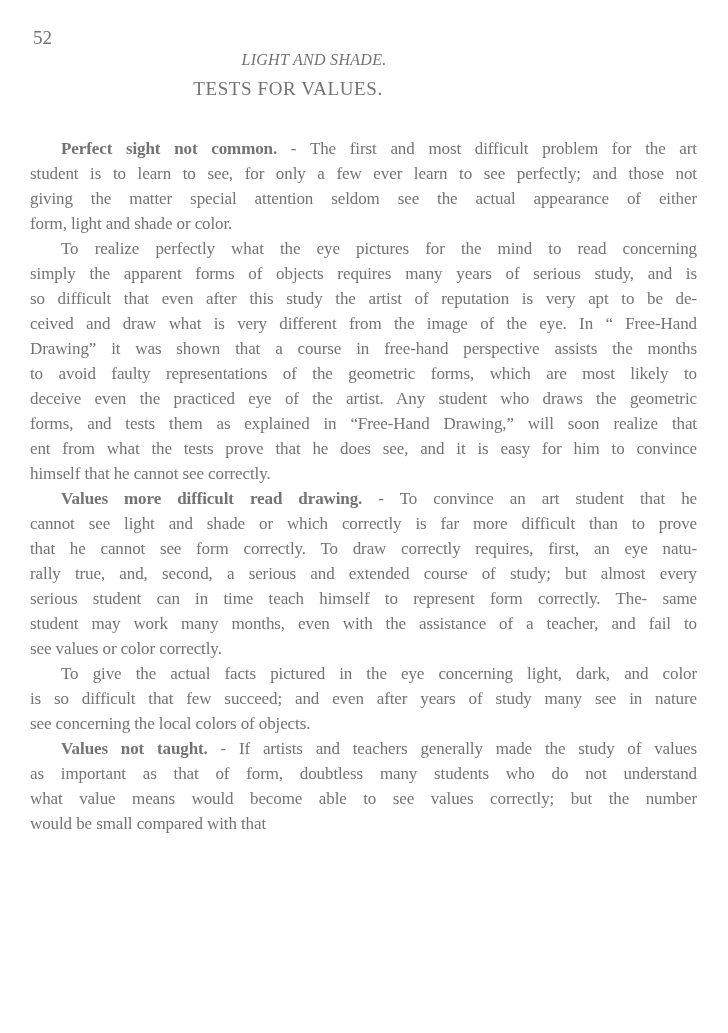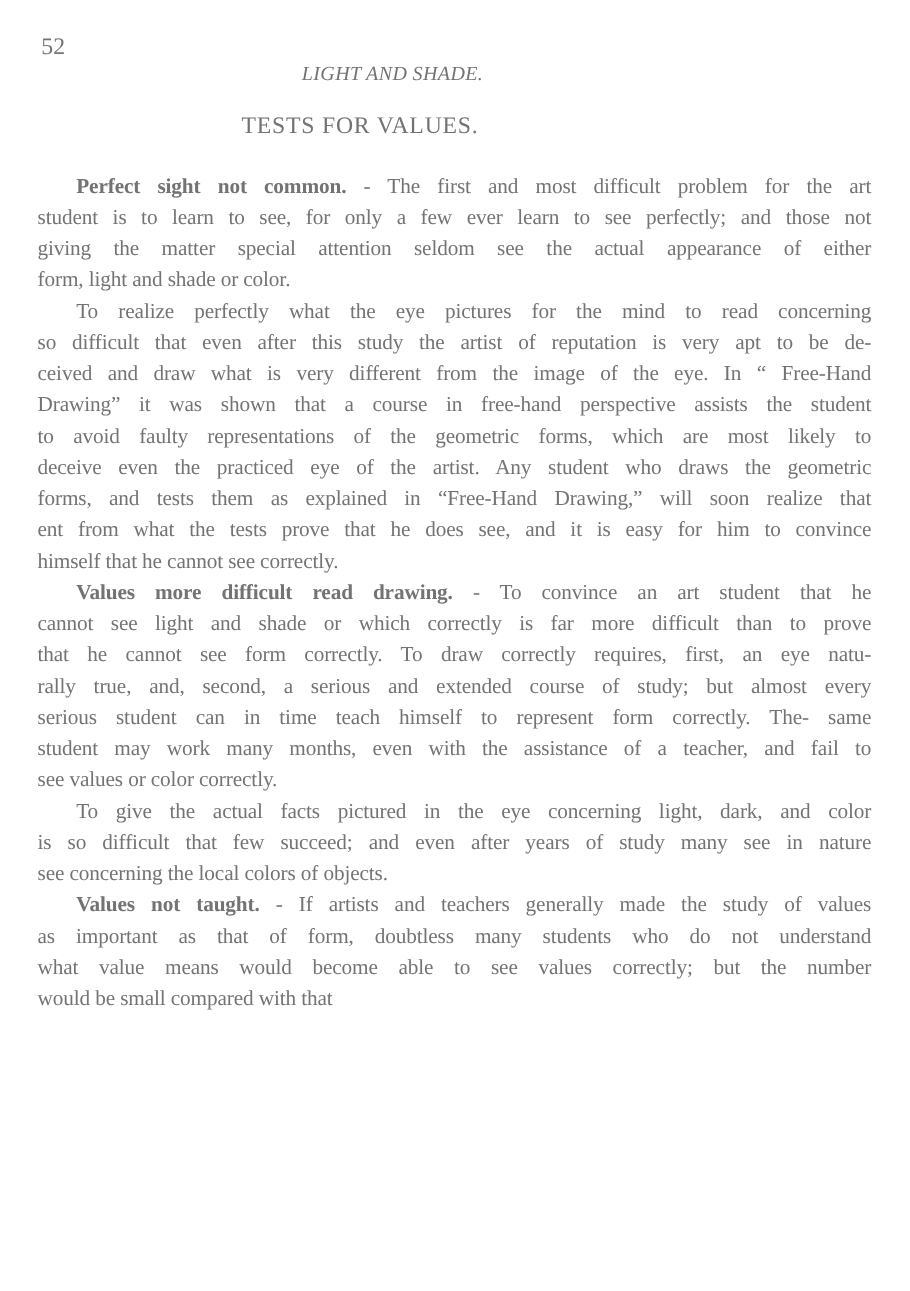--- a/index.html
+++ b/index.html
@@ -30,21 +30,21 @@
     width: 628px;
     text-align: center;
     font-style: italic;
     font-size: 16px;
     letter-spacing: 0.3px;
     line-height: 19px;
   }
   .section-title {
     position: absolute;
     left: 0;
-    top: 90px;
+    top: 78px;
     width: 576px;
     text-align: center;
     font-size: 19px;
     letter-spacing: 0.6px;
     line-height: 22px;
   }
   .body-text {
     position: absolute;
     left: 30px;
     top: 136px;
@@ -80,23 +80,24 @@
   <div class="section-title">TESTS FOR VALUES.</div>
   <div class="body-text" id="paragraphs">
       <div class="paragraph">
         <div class="line first"><b>Perfect sight not common.</b> - The first and most difficult problem for the art</div>
         <div class="line">student is to learn to see, for only a few ever learn to see perfectly; and those not</div>
         <div class="line">giving the matter special attention seldom see the actual appearance of either</div>
         <div class="line last">form, light and shade or color.</div>
       </div>
       <div class="paragraph">
         <div class="line first">To realize perfectly what the eye pictures for the mind to read concerning</div>
+        <div class="line">simply the apparent forms of objects requires many years of serious study, and is</div>
         <div class="line">so difficult that even after this study the artist of reputation is very apt to be de-</div>
         <div class="line">ceived and draw what is very different from the image of the eye. In “ Free-Hand</div>
-        <div class="line">Drawing” it was shown that a course in free-hand perspective assists the student</div>
+        <div class="line">Drawing” it was shown that a course in free-hand perspective assists the months</div>
         <div class="line">to avoid faulty representations of the geometric forms, which are most likely to</div>
         <div class="line">deceive even the practiced eye of the artist. Any student who draws the geometric</div>
         <div class="line">forms, and tests them as explained in “Free-Hand Drawing,” will soon realize that</div>
         <div class="line">ent from what the tests prove that he does see, and it is easy for him to convince</div>
         <div class="line last">himself that he cannot see correctly.</div>
       </div>
       <div class="paragraph">
         <div class="line first"><b>Values more difficult read drawing.</b> - To convince an art student that he</div>
         <div class="line">cannot see light and shade or which correctly is far more difficult than to prove</div>
         <div class="line">that he cannot see form correctly. To draw correctly requires, first, an eye natu-</div>

